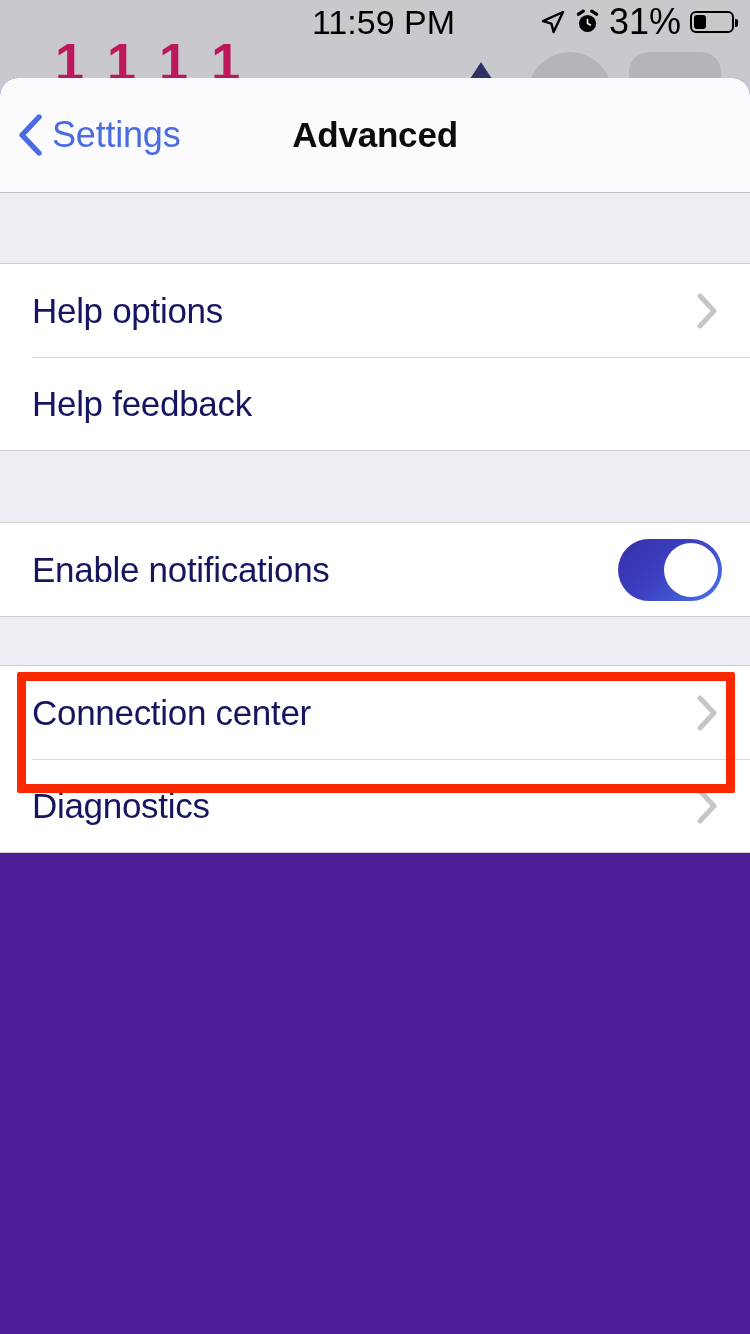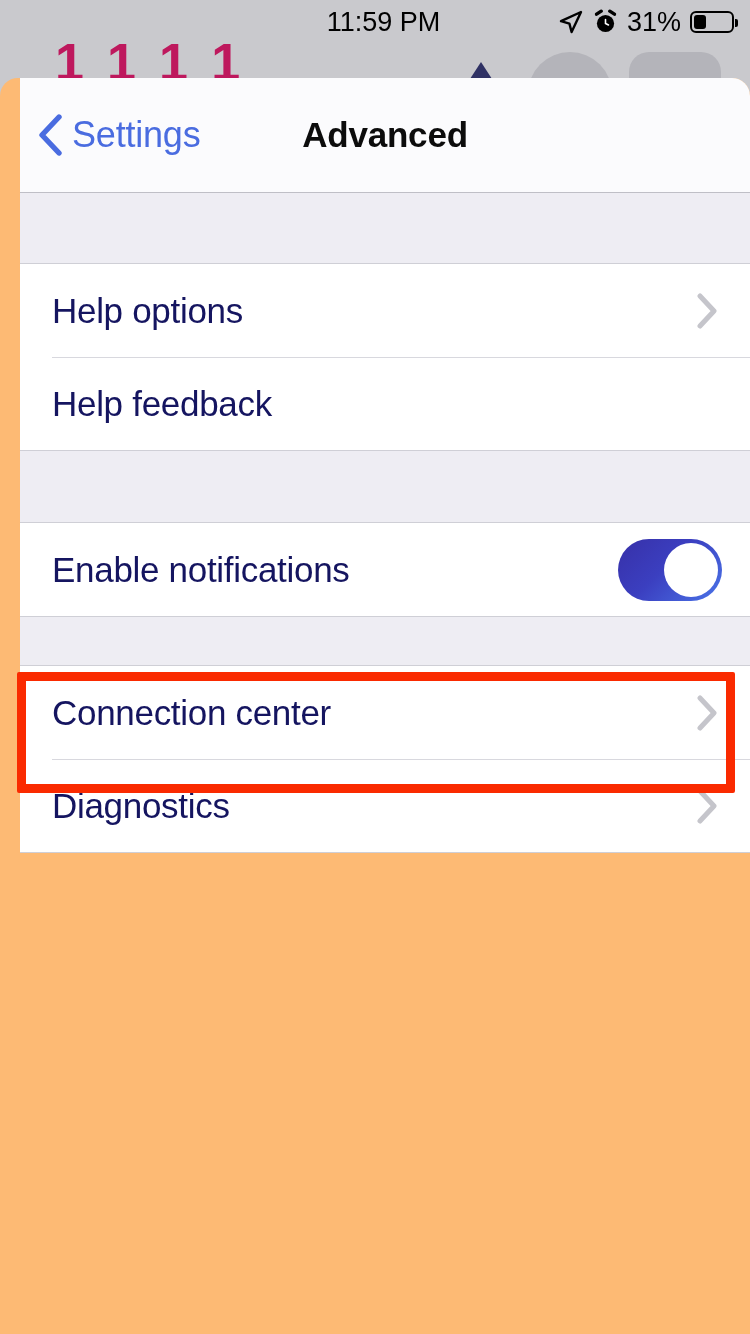--- a/index.html
+++ b/index.html
@@ -98,32 +98,32 @@
   .sb-bars i:nth-child(1) { height: 7px; }
   .sb-bars i:nth-child(2) { height: 11px; }
   .sb-bars i:nth-child(3) { height: 15px; }
   .sb-bars i:nth-child(4) { height: 19px; }
   .sb-wifi { margin-left: 6px; width: 28px; height: 22px; }
 
   .sb-time {
     position: absolute;
     left: 17px; right: 0;
     text-align: center;
-    font-size: 27px;
+    font-size: 34px;
     font-weight: normal;
   }
 
   .sb-right {
     position: absolute;
     right: 16px;
     display: flex;
     align-items: center;
     gap: 9px;
   }
-  .sb-pct { font-size: 27px; }
+  .sb-pct { font-size: 36px; }
   .sb-batt {
     width: 44px; height: 22px;
     border: 2.5px solid #000;
     border-radius: 6px;
     position: relative;
     display: inline-block;
   }
   .sb-batt::after {
     content: "";
     position: absolute;
@@ -141,25 +141,24 @@
     display: block;
   }
 
   
   #sheet {
     position: absolute;
     top: 78px;
     left: 0;
     width: 750px;
     height: 1256px;
-    background: #fdba74;
+    background: #4c1d95;
     border-radius: 18px 18px 0 0;
     overflow: hidden;
     z-index: 20;
-    padding-left: 20px;
   }
 
   
   #navbar {
     height: 115px;
     background: #fbfbfd;
     border-bottom: 1px solid #bfbfc6;
     position: relative;
     display: flex;
     align-items: center;

